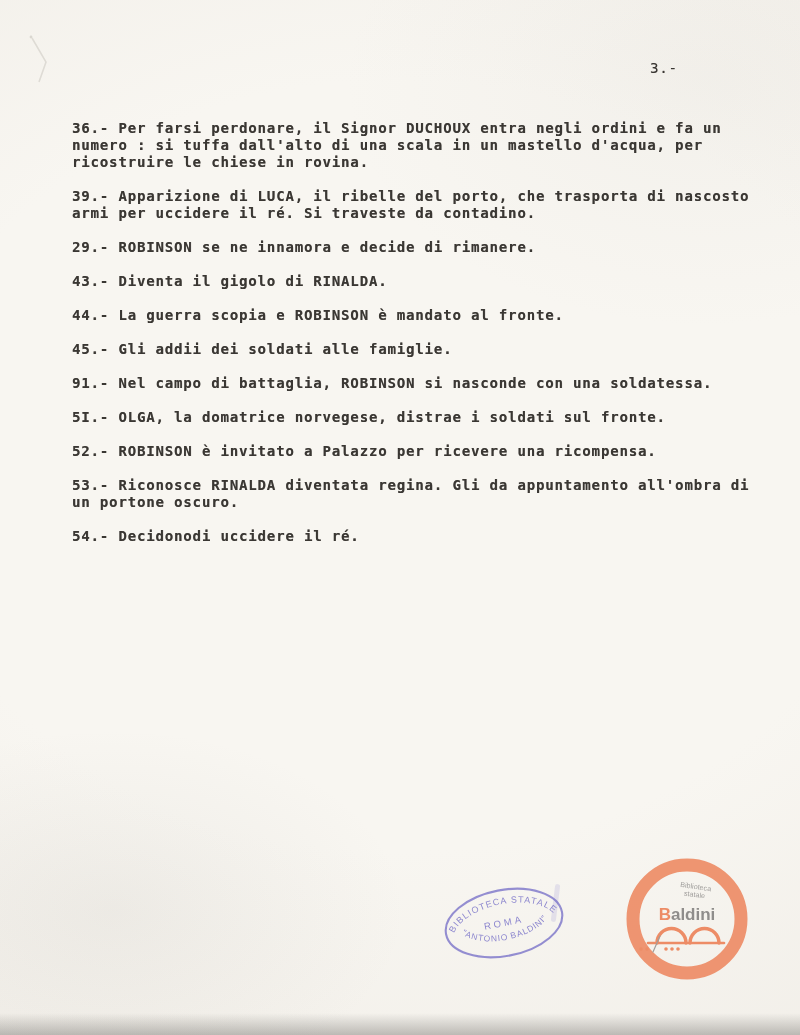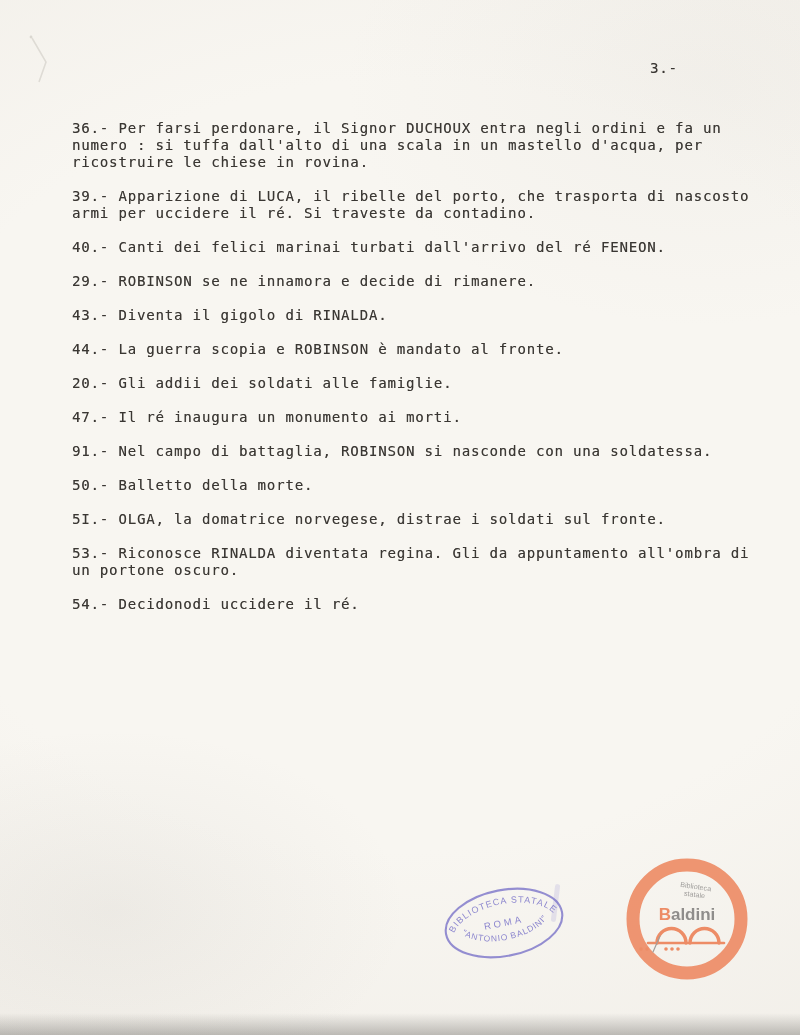--- a/index.html
+++ b/index.html
@@ -15,21 +15,21 @@
     content:"";position:absolute;left:0;right:0;bottom:0;height:22px;
     background:linear-gradient(to bottom, rgba(110,108,104,0), rgba(110,108,104,.42));
     pointer-events:none;
   }
   .typed{
     color:#3a3733;font-size:14px;line-height:17px;letter-spacing:.85px;
     text-shadow:.2px .3px .4px rgba(58,55,51,.55);
   }
   .page-number{position:absolute;top:60px;left:650px;}
   .typed-list{position:absolute;top:120px;left:72px;width:670px;}
-  .typed-item{margin:0 14px 17px 0;white-space:pre;}
+  .typed-item{margin:0 14px 17px 0;white-space:pre;font-weight:bold;}
   .stamp-library{
     position:absolute;left:438px;top:882px;width:132px;height:82px;
     transform:rotate(-11deg);opacity:.88;
   }
   .stamp-logo{position:absolute;left:620px;top:851px;width:134px;height:136px;}
   .crease{position:absolute;left:22px;top:30px;opacity:.8;}
   .smudge{
     position:absolute;left:553px;top:884px;width:5px;height:38px;
     background:rgba(106,99,196,.14);transform:rotate(7deg);border-radius:3px;
   }
@@ -45,29 +45,27 @@
   </svg>
 
   <div class="page-number typed">3.-</div>
 
   <main class="typed-list typed">
       <p class="typed-item">36.- Per farsi perdonare, il Signor DUCHOUX entra negli ordini e fa un
 numero : si tuffa dall'alto di una scala in un mastello d'acqua, per
 ricostruire le chiese in rovina.</p>
       <p class="typed-item">39.- Apparizione di LUCA, il ribelle del porto, che trasporta di nascosto
 armi per uccidere il ré. Si traveste da contadino.</p>
-      <p class="typed-item">40.- Canti dei felici marinai turbati dall'arrivo del ré FENEON.</p>
       <p class="typed-item">29.- ROBINSON se ne innamora e decide di rimanere.</p>
       <p class="typed-item">43.- Diventa il gigolo di RINALDA.</p>
       <p class="typed-item">44.- La guerra scopia e ROBINSON è mandato al fronte.</p>
-      <p class="typed-item">20.- Gli addii dei soldati alle famiglie.</p>
-      <p class="typed-item">47.- Il ré inaugura un monumento ai morti.</p>
+      <p class="typed-item">45.- Gli addii dei soldati alle famiglie.</p>
       <p class="typed-item">91.- Nel campo di battaglia, ROBINSON si nasconde con una soldatessa.</p>
-      <p class="typed-item">50.- Balletto della morte.</p>
       <p class="typed-item">5I.- OLGA, la domatrice norvegese, distrae i soldati sul fronte.</p>
+      <p class="typed-item">52.- ROBINSON è invitato a Palazzo per ricevere una ricompensa.</p>
       <p class="typed-item">53.- Riconosce RINALDA diventata regina. Gli da appuntamento all'ombra di
 un portone oscuro.</p>
       <p class="typed-item">54.- Decidonodi uccidere il ré.</p>
     </main>
 
   <div class="smudge"></div>
 
   <div class="stamp-library">
     <svg width="132" height="82" viewBox="0 0 132 82" font-family="Liberation Sans, sans-serif">
       <ellipse cx="66" cy="41" rx="59" ry="33" fill="none" stroke="#6a63c4" stroke-width="2.1" opacity=".8"></ellipse>

